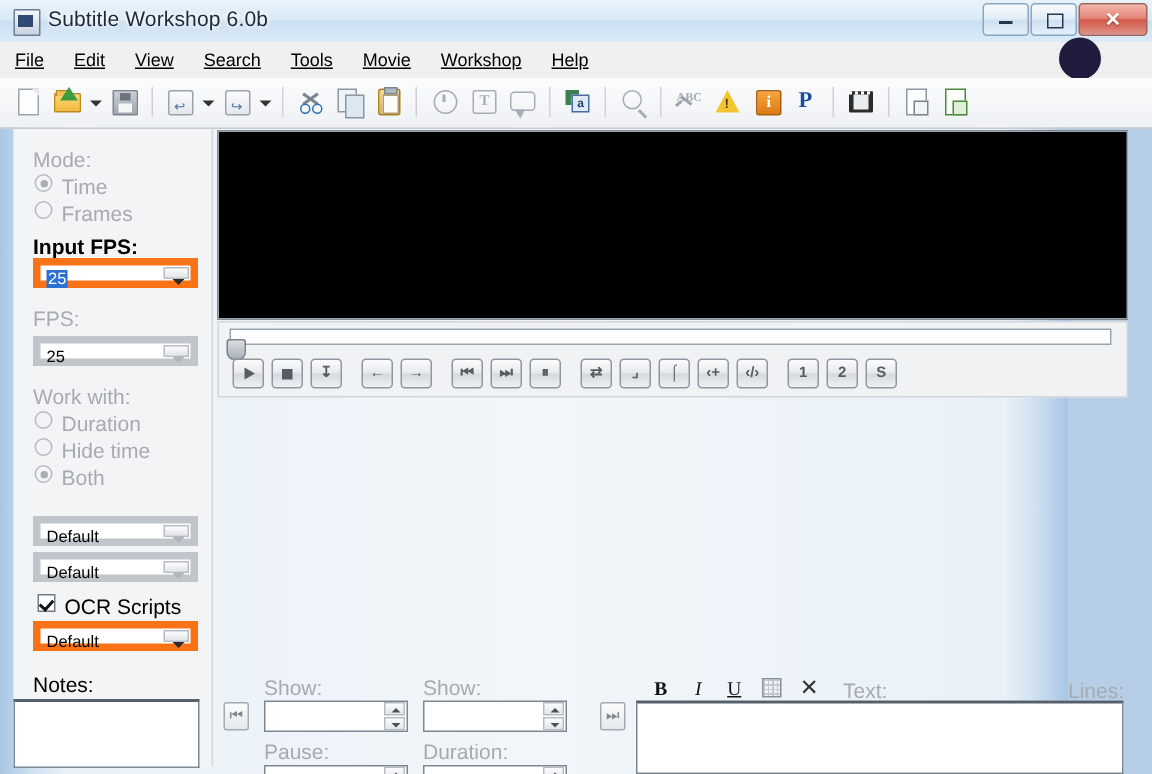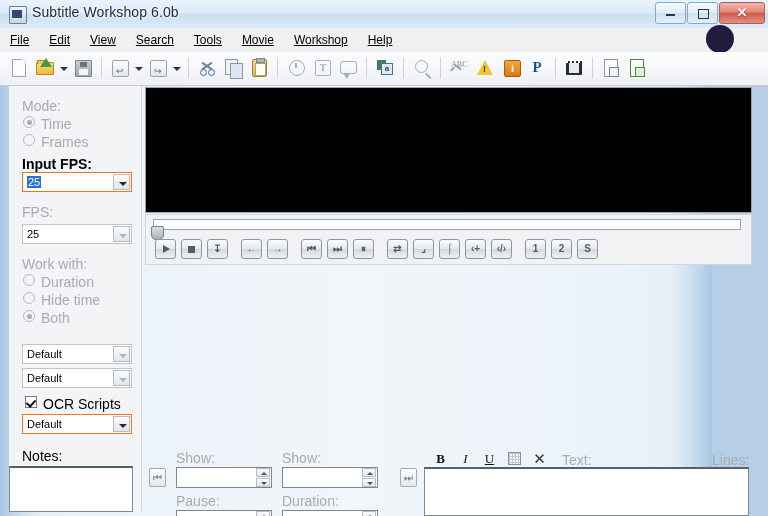--- a/index.html
+++ b/index.html
@@ -135,21 +135,21 @@
   
   .leftpanel{
     position:absolute;left:9px;top:86px;width:132px;height:425px;
     background:#f2f4f6;border-right:1px solid #d3d7db;
   }
   .lbl{position:absolute;font-size:14px;color:#000;}
   .lbl.dis{color:#a6abb0;}
   .radio{position:absolute;width:12px;height:12px;border-radius:50%;
     border:1px solid #b6bbc0;background:#f2f4f6;box-sizing:border-box;}
   .radio.on:after{content:"";position:absolute;left:2.5px;top:2.5px;width:5px;height:5px;border-radius:50%;background:#a9aeb3;}
-  .combo{position:absolute;height:20px;background:#fff;border:1px solid #f97316;box-sizing:border-box;}
+  .combo{position:absolute;height:20px;background:#fff;border:5px solid #f97316;box-sizing:border-box;}
   .combo.dis{background:#fff;border-color:#bfc5cb;}
   .combo .val{position:absolute;left:4px;top:3px;font-size:11px;color:#000;}
   .combo .val.sel{background:#2a6fd4;color:#fff;padding:0 1px;}
   .combo .val.dis{color:#000;}
   .combo .btn{position:absolute;right:1px;top:1px;bottom:1px;width:17px;
     background:linear-gradient(to bottom,#fbfcfd,#e1e5e9);border:1px solid #b6bcc2;box-sizing:border-box;}
   .combo .btn:after{content:"";position:absolute;left:5px;top:7px;
     border-left:4px solid transparent;border-right:4px solid transparent;border-top:4px solid #2b2b2b;}
   .combo .btn.dis:after{border-top-color:#b0b6bc;}
   .chk{position:absolute;width:12px;height:12px;background:#fff;border:1px solid #6f7b87;box-sizing:border-box;}

